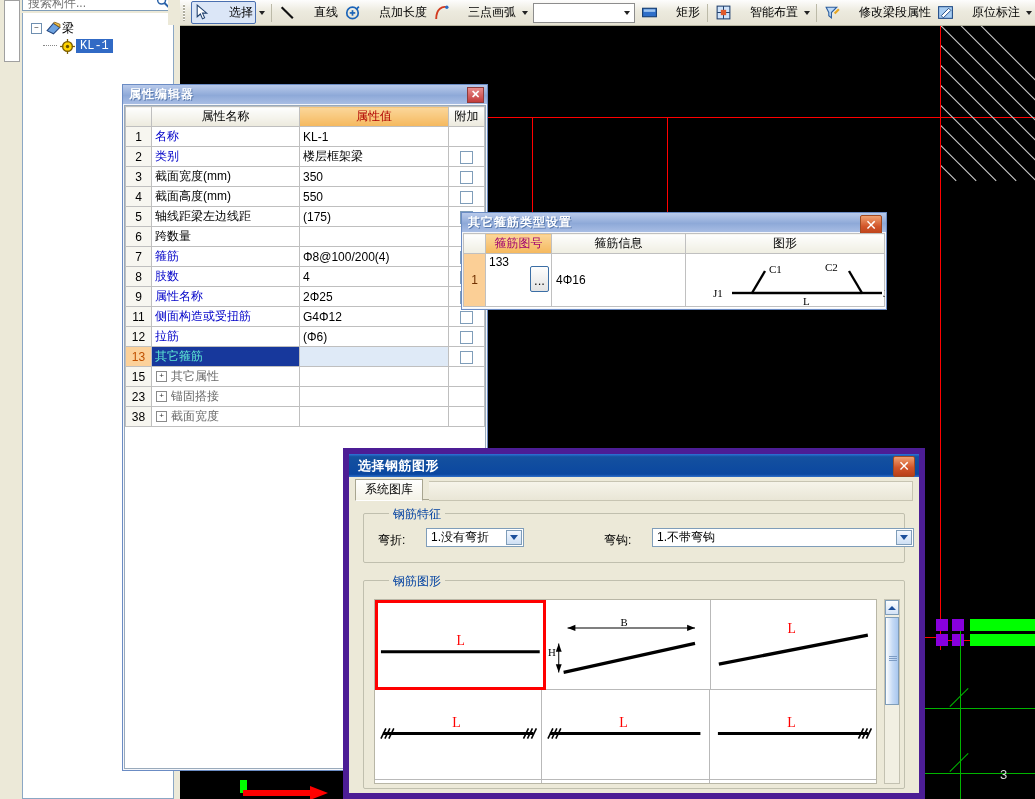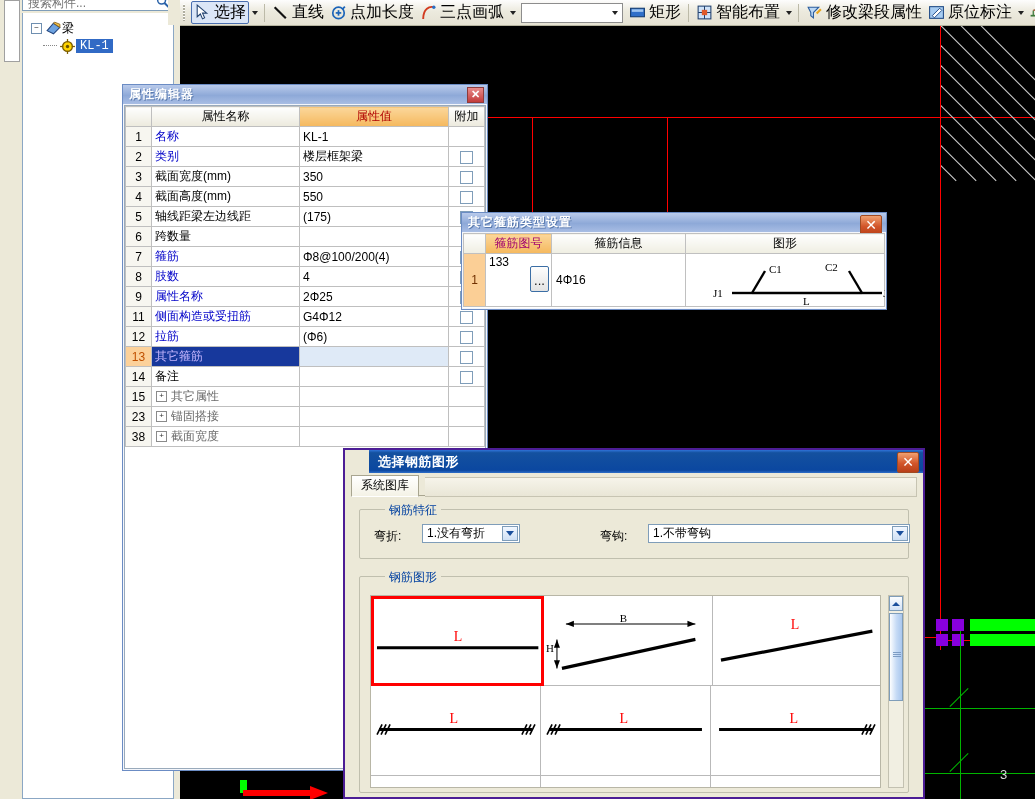--- a/index.html
+++ b/index.html
@@ -57,21 +57,21 @@
     position:absolute;left:180px;top:0;width:855px;height:25px;
     background:linear-gradient(#fdfdfd,#eceade 45%,#e5e2d3);
     border-bottom:1px solid #b6b49f;display:flex;align-items:center;overflow:hidden;
   }
   #tbleftcap{position:absolute;left:168px;top:0;width:12px;height:25px;background:#ece9d8;border-right:1px solid #b6b49f;}
   .grip{width:4px;height:17px;margin:0 4px 0 3px;
     background-image:linear-gradient(#fff 50%,#b0aea0 50%);
     background-size:2px 3px;background-repeat:repeat-y;flex:none;}
   .tbitem{display:flex;align-items:center;height:21px;padding:0 3px;white-space:nowrap;flex:none;cursor:default;}
   .tbitem.sel{border:1px solid #4a6fb0;background:#dbe6f7;border-radius:2px;padding:0 2px;}
-  .tblbl{font-size:16px;color:#000;margin-left:3px;}
+  .tblbl{font-size:12px;color:#000;margin-left:18px;}
   .tbarrow{width:11px;height:20px;display:flex;align-items:center;justify-content:center;flex:none;}
   .tbarrow i{display:block;width:0;height:0;border-left:3px solid transparent;border-right:3px solid transparent;border-top:4px solid #222;}
   .tbsep{width:1px;height:18px;background:#bcbaa8;margin:0 4px;flex:none;}
   .tbcombo{width:100px;height:18px;background:#fff;border:1px solid #8d8d8d;display:flex;align-items:center;justify-content:flex-end;flex:none;margin:0 3px;}
   .tbcombo i{display:block;width:0;height:0;border-left:3px solid transparent;border-right:3px solid transparent;border-top:4px solid #222;margin-right:4px;}
   .ic{width:17px;height:17px;flex:none;display:block;}
   
   .dlg{position:absolute;box-sizing:border-box;}
   .dlg-pale{border:1px solid #6b8cc4;background:#f4f6fb;}
   .tbar-pale{
@@ -105,21 +105,21 @@
     box-sizing:border-box;
   }
   .hdr-idx{width:26px;background:linear-gradient(#fefefe,#eceadd);}
   .hdr-name{background:linear-gradient(#fefefe,#eceadd);text-align:center;font-weight:normal;color:#000;}
   .hdr-val{background:linear-gradient(#fbd79b,#f5b85d);text-align:center;color:#b00000;font-weight:normal;}
   .hdr-add{width:36px;background:linear-gradient(#fefefe,#eceadd);text-align:center;font-weight:normal;}
   td.idx{text-align:center;background:#f7f6f0;color:#000;}
   td.idx.hl{background:#fcd19a;color:#c05000;}
   td.pname{color:#0000c8;padding-left:26px;}
   td.pname.plain{color:#000;}
-  td.pname.selrow{background:#17389c;color:#c4b5fd;}
+  td.pname.selrow{background:#17389c;color:#5eead4;}
   td.pval{color:#000;padding-left:4px;}
   td.pval.selrow{background:#dfeaf7;}
   td.padd{text-align:center;}
   .chk{display:inline-block;width:11px;height:11px;border:1px solid #7f9db9;background:#fff;vertical-align:middle;}
   .plusbox{display:inline-block;width:9px;height:9px;border:1px solid #8a8a8a;background:#fff;color:#333;
     font-size:8px;line-height:7px;text-align:center;margin-right:4px;vertical-align:middle;
     font-family:"Liberation Sans",sans-serif;}
   .pname-grey{color:#6a6a6a;}
   
   #stirdlg{left:461px;top:212px;width:426px;height:98px;}
@@ -127,21 +127,21 @@
   table.sgrid{border-collapse:collapse;width:100%;table-layout:fixed;}
   table.sgrid td,table.sgrid th{border:1px solid #c0c0c0;font-size:12px;
     font-family:"Liberation Sans",sans-serif;box-sizing:border-box;}
   .sg-h{background:linear-gradient(#fefefe,#efeee2);height:20px;text-align:center;font-weight:normal;}
   .sg-h.orange{background:linear-gradient(#fbd79b,#f5b85d);color:#a0006e;}
   .sg-idx{width:22px;text-align:center;background:#fbcf96;color:#703000;}
   .ellbtn{display:inline-block;width:17px;height:24px;border:1px solid #3b6ea5;
     background:linear-gradient(#fdfdfd,#e3e3e3);text-align:center;line-height:28px;
     font-size:13px;color:#111;vertical-align:middle;border-radius:2px;cursor:pointer;}
   
-  #shapedlg{left:343px;top:448px;width:582px;height:351px;border:2px solid #4c1d95;background:#ece9d8;padding-left:24px;}
+  #shapedlg{left:343px;top:448px;width:582px;height:351px;border:6px solid #4c1d95;background:#ece9d8;}
   #shapebody{position:absolute;left:0;top:23px;right:0;bottom:0;background:#ece9d8;}
   .tabstrip{position:absolute;left:6px;top:2px;right:6px;height:20px;border-bottom:1px solid #a8a590;}
   .tab{
     position:absolute;left:0;top:0;height:20px;padding:0 9px;line-height:19px;font-size:12px;
     background:linear-gradient(#fff,#f4f2e6);border:1px solid #a8a590;border-bottom:1px solid #fff;
     cursor:pointer;
   }
   .tabrest{position:absolute;left:74px;top:2px;right:0;height:18px;background:linear-gradient(#f6f4ea,#e9e6d6);border:1px solid #c7c4b2;border-left:0;}
   .gbox{position:absolute;border:1px solid #c0bfae;border-radius:2px;}
   .gbox > .cap{position:absolute;top:-8px;left:9px;background:#ece9d8;padding:0 4px;font-size:12px;color:#0040a0;margin-left:16px;}
@@ -461,26 +461,20 @@
           <tr>
             <td class="idx">12</td>
             <td class="pname">拉筋</td>
             <td class="pval">(Φ6)</td>
             <td class="padd"><span class="chk"></span></td>
           </tr>
           <tr>
             <td class="idx hl">13</td>
             <td class="pname selrow">其它箍筋</td>
             <td class="pval selrow"></td>
-            <td class="padd"><span class="chk"></span></td>
-          </tr>
-          <tr>
-            <td class="idx">14</td>
-            <td class="pname plain">备注</td>
-            <td class="pval"></td>
             <td class="padd"><span class="chk"></span></td>
           </tr>
           <tr>
             <td class="idx">15</td>
             <td class="pname plain" style="padding-left: 4px;"><span class="plusbox">+</span><span class="pname-grey">其它属性</span></td>
             <td class="pval"></td>
             <td class="padd"></td>
           </tr>
           <tr>
             <td class="idx">23</td>

